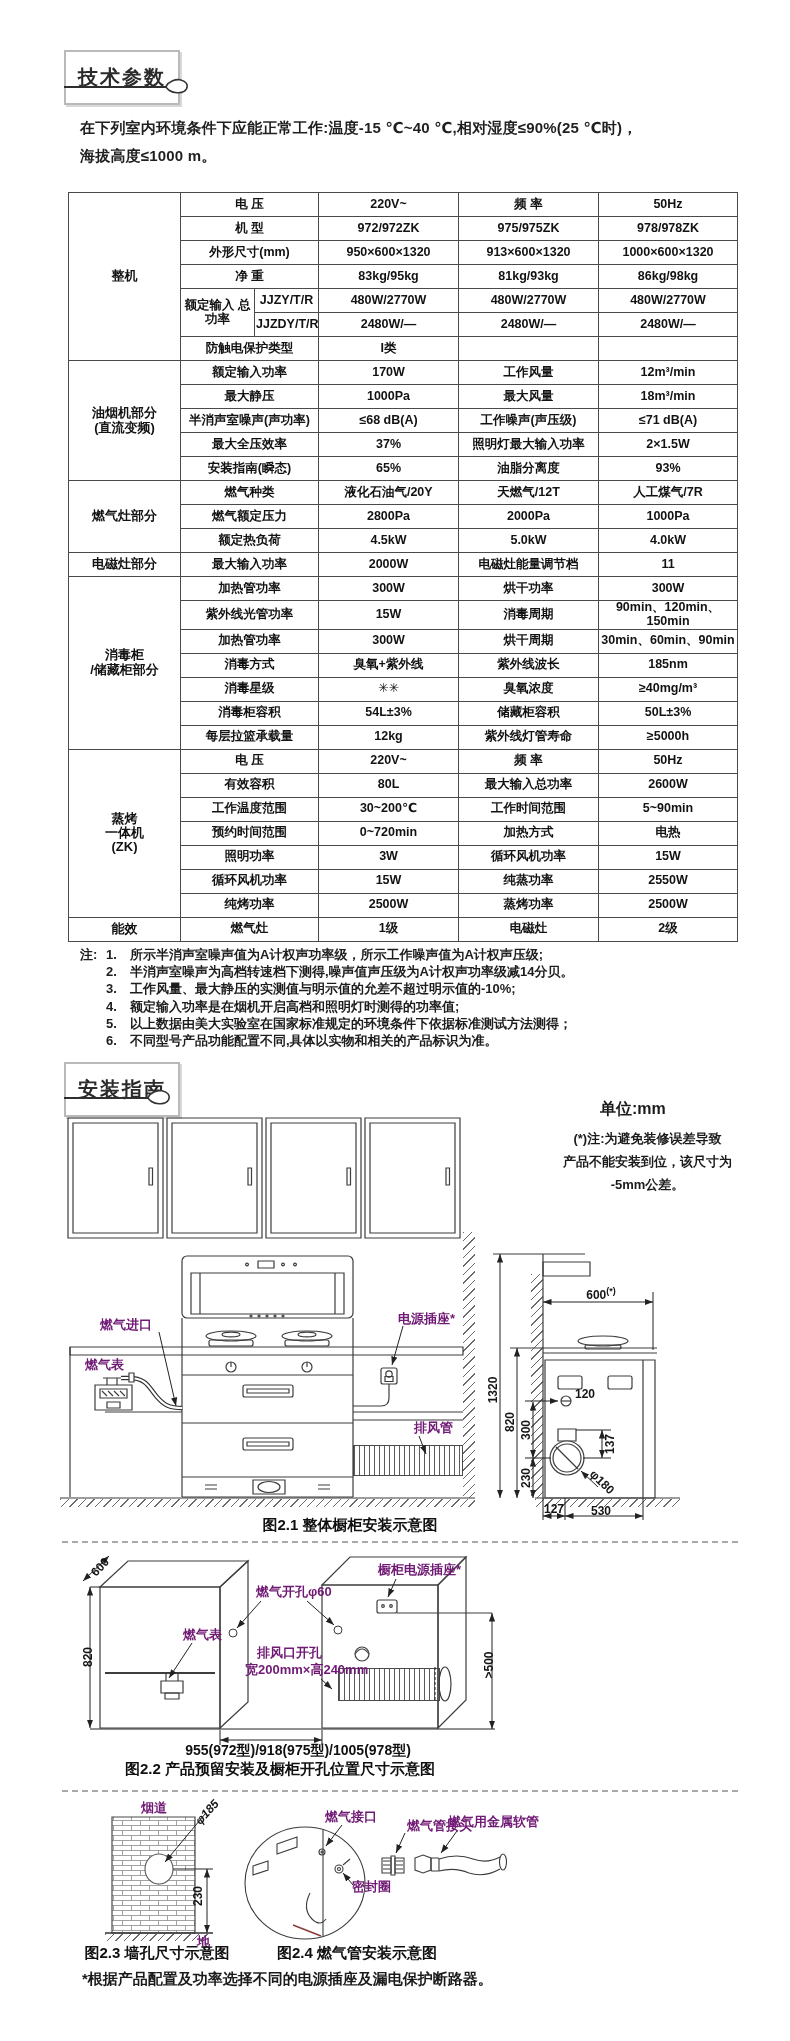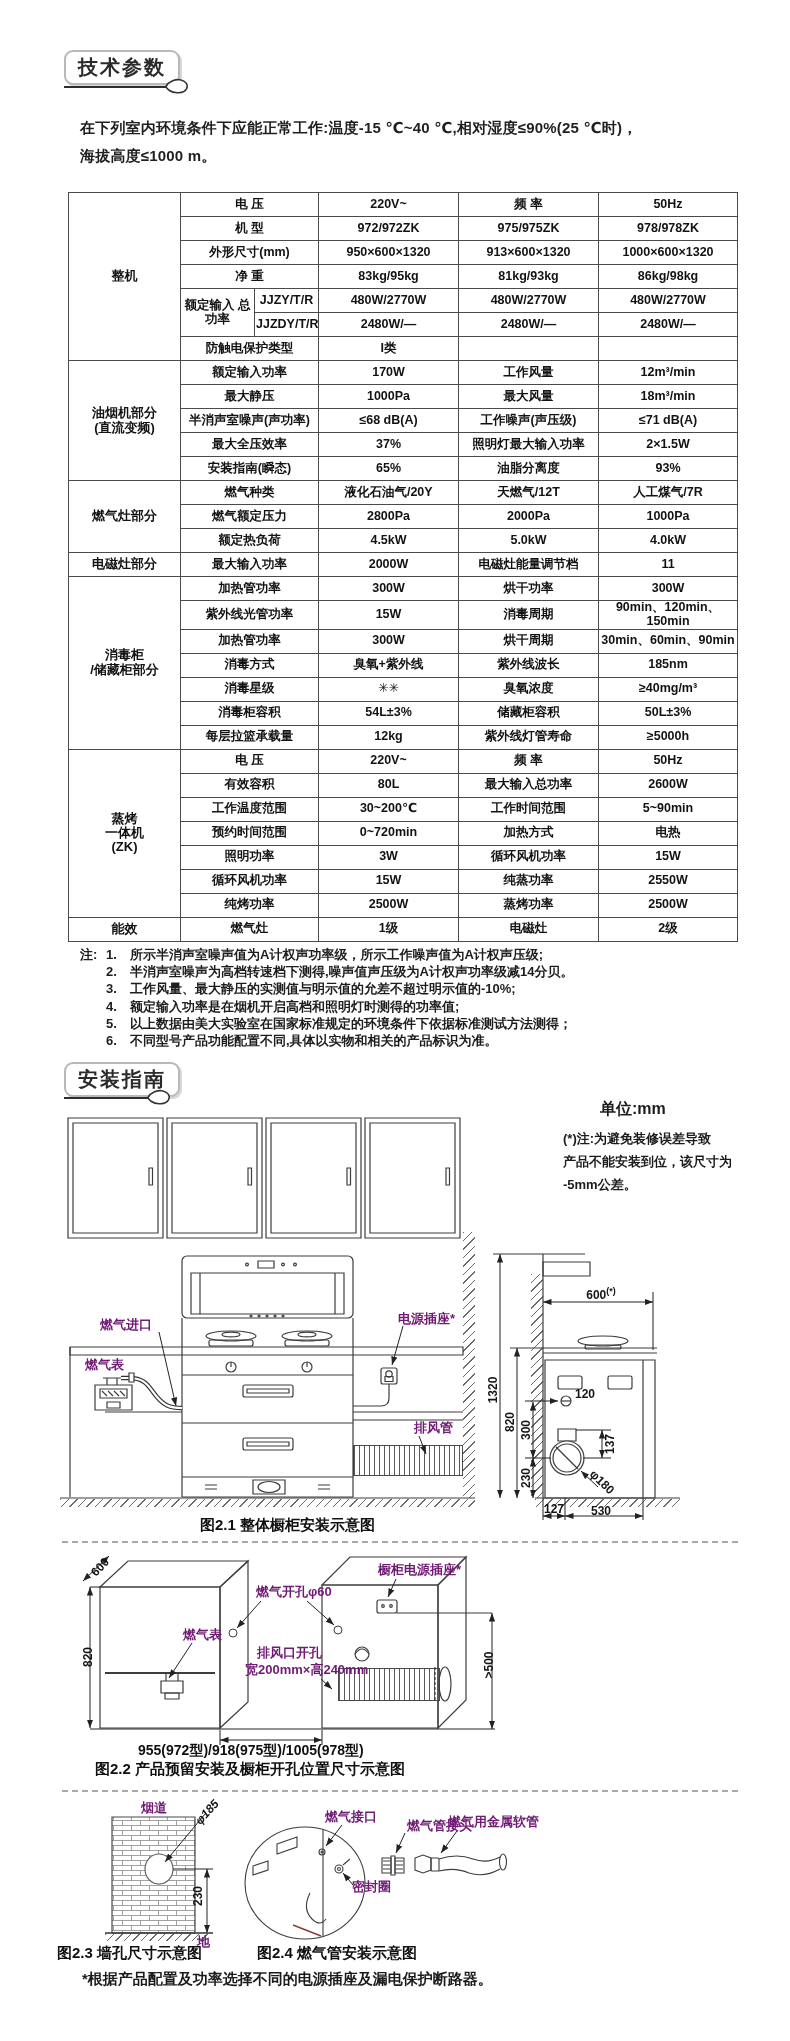--- a/index.html
+++ b/index.html
@@ -1,40 +1,40 @@
 <!DOCTYPE html>
 <html><head>
 <meta charset="utf-8">
 <style>
   html,body{margin:0;padding:0;}
   body{width:790px;height:2041px;position:relative;background:#fff;
        font-family:"Liberation Sans","DejaVu Sans",sans-serif;color:#1b1b1b;overflow:hidden;}
   .abs{position:absolute;}
   
-  .badge{position:absolute;border:2px solid #b9b9b9;border-radius:9px;background:#fff;
-         box-shadow:2px 2px 0 #d8d8d8;padding:2px 12px;font-size:20px;font-weight:bold;color:#2a2a2a;letter-spacing:2px;}
+  .badge{position:absolute;border:2px solid #b9b9b9;border-radius:0;background:#fff;
+         box-shadow:2px 2px 0 #d8d8d8;padding:12px 12px;font-size:20px;font-weight:bold;color:#2a2a2a;letter-spacing:2px;}
   .hline{position:absolute;height:0;border-top:2px solid #2e2e2e;}
   .intro{position:absolute;font-size:15px;font-weight:600;color:#1f1f1f;letter-spacing:.2px;white-space:nowrap;}
   
   table.spec{position:absolute;left:68px;top:192px;border-collapse:collapse;table-layout:fixed;width:669px;}
   table.spec td{border:1px solid #4a4a4a;text-align:center;vertical-align:middle;
       font-size:12.5px;font-weight:600;color:#121212;height:23px;padding:0 1px;line-height:1.1;overflow:hidden;}
   table.spec td.group{font-size:13px;white-space:pre-line;}
   
   .note-line{display:flex;font-size:13px;font-weight:600;color:#1d1d1d;line-height:17.2px;white-space:nowrap;}
   .note-pre{width:26px;flex:none;}
   .note-num{width:24px;flex:none;}
   
   .flbl{position:absolute;font-size:13px;font-weight:700;color:#701a75;white-space:nowrap;}
   .dim{position:absolute;font-size:12px;font-weight:700;color:#151515;white-space:nowrap;}
   .ctr{transform:translate(-50%,-50%);}
   .rot90{transform:translate(-50%,-50%) rotate(-90deg);}
   .rotd{transform:translate(-50%,-50%) rotate(-47deg);}
   .rotdcw{transform:translate(-50%,-50%) rotate(44deg);}
-  .cap{position:absolute;font-size:15px;font-weight:bold;color:#101010;white-space:nowrap;}
+  .cap{position:absolute;font-size:15px;font-weight:bold;color:#101010;text-align:center;white-space:nowrap;}
   .sup{font-size:9px;vertical-align:super;}
   
   .hatch45{position:absolute;background:repeating-linear-gradient(135deg,#6a6a6a 0px,#6a6a6a 1px,transparent 1px,transparent 6px);}
   .corrugated{position:absolute;border:1px solid #4a4a4a;background:repeating-linear-gradient(90deg,#5a5a5a 0 1px,#fff 1px 5px);}
   .dashsep{position:absolute;height:0;border-top:2px dashed #a9a9a9;}
   svg{position:absolute;overflow:visible;}
   .fig line,.fig path,.fig rect,.fig circle,.fig ellipse,.fig polygon{vector-effect:non-scaling-stroke;}
 </style>
 </head>
 <body>
@@ -292,21 +292,21 @@
     </div>
 </div>
 
 <div class="badge" style="left:64px;top:1062px;">安装指南</div>
 <div class="hline" style="left:64px;top:1097px;width:84px;"></div>
 <svg class="abs" style="left:147px;top:1088px;" width="25" height="19" viewBox="0 0 25 19">
   <path d="M1,9.5 C4,4 11,2 15,2.8 C21,4 23.5,7.5 21.5,11.8 C19,16.5 9,17 4.5,13.5 C2.5,12 1,10.5 1,9.5 Z" fill="#fff" stroke="#333" stroke-width="1.6"></path>
 </svg>
 
 <div class="abs" style="left:600px;top:1099px;font-size:16px;font-weight:bold;">单位:mm</div>
-<div class="abs" style="left:563px;top:1127px;font-size:13px;font-weight:600;line-height:23px;">
+<div class="abs" style="left:563px;top:1127px;font-size:13px;font-weight:600;line-height:23px;text-align:center;">
   <div>(*)注:为避免装修误差导致</div>
   <div>产品不能安装到位，该尺寸为</div>
   <div>-5mm公差。</div>
 </div>
 
 <div class="hatch45" style="left:463px;top:1232px;width:12px;height:266px;"></div>
 <div class="hatch45" style="left:531px;top:1274px;width:12px;height:224px;"></div>
 <div class="hatch45" style="left:60px;top:1499px;width:415px;height:8px;"></div>
 <div class="hatch45" style="left:535px;top:1499px;width:145px;height:8px;"></div>
 <div class="corrugated" style="left:353px;top:1445px;width:108px;height:29px;"></div>

